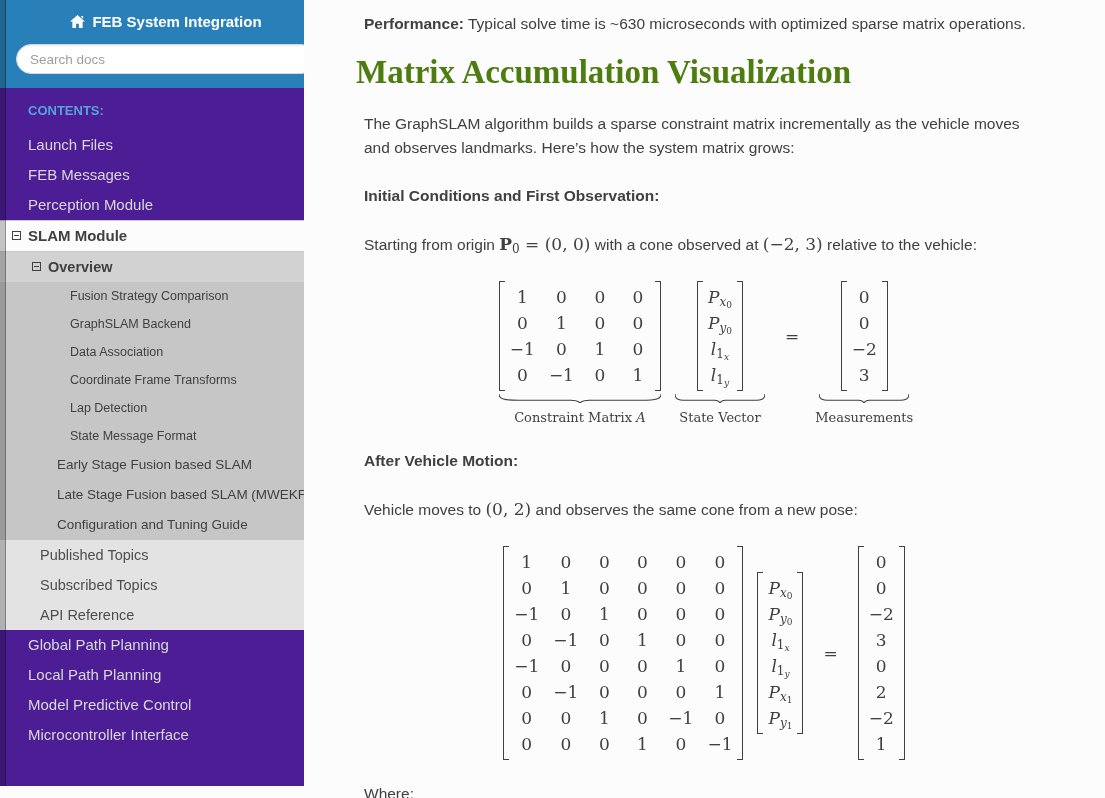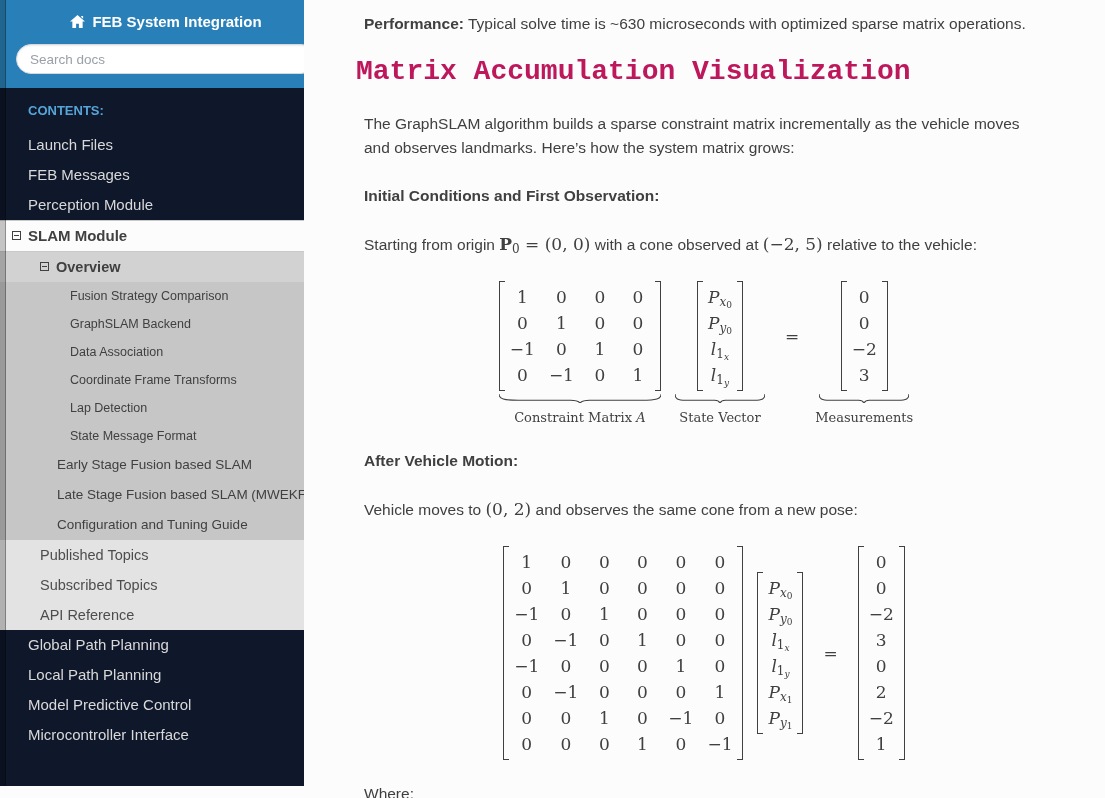--- a/index.html
+++ b/index.html
@@ -2,21 +2,21 @@
 <html><head>
 <meta charset="utf-8">
 <style>
   * { box-sizing: border-box; }
   html, body { margin: 0; padding: 0; width: 1105px; height: 798px; overflow: hidden;
                font-family: "Liberation Sans", sans-serif; background: #fcfcfc; }
   .app { position: relative; width: 1105px; height: 798px; }
 
   
   .sidebar { position: absolute; left: 0; top: 0; bottom: 12px; width: 332px;
-             background: #0f172a; overflow: hidden; }
+             background: #4c1d95; overflow: hidden; }
   .left-sb { position: absolute; left: 0; top: 0; bottom: 0; width: 6px;
              background: rgba(0,0,0,0.22); border-right: 1px solid rgba(0,0,0,0.28);
              z-index: 5; }
   .side-header { background: #2980b9; padding: 13px 16px 14px; }
   .side-title { display: flex; align-items: center; justify-content: center; gap: 7px;
                 color: #ffffff; font-weight: 700; font-size: 15px; line-height: 18px;
                 text-decoration: none; cursor: pointer; margin-bottom: 13px; }
   .home-ic svg { display: block; }
   .search { width: 100%; height: 30px; border-radius: 50px; border: 1px solid #d6dadd;
             padding: 0 13px; font-size: 13.5px; color: #404040; outline: none;
@@ -27,43 +27,43 @@
   .caption { color: #55a5d9; font-weight: 700; font-size: 13px; line-height: 18px;
              margin: 14px 0 10px; padding: 0 16px 0 28px; white-space: nowrap; }
 
   .nav-item { display: block; text-decoration: none; line-height: 18px; cursor: pointer; }
   .nav-item .lbl { pointer-events: none; }
   .l1 { font-size: 15px;   padding: 6px 16px 6px 28px; }
   .l2 { font-size: 14.5px; padding: 6px 16px 6px 40px; }
   .l3 { font-size: 13.5px; padding: 6px 16px 6px 57px; }
   .l4 { font-size: 12.5px; padding: 5px 16px 5px 70px; }
   .l1.has-exp { padding-left: 12px; }
-  .l2.has-exp { padding-left: 40px; }
+  .l2.has-exp { padding-left: 32px; }
   .l3.has-exp { padding-left: 42px; }
   .dark { color: #d9d9d9; }
   .current.l1 { background: #fcfcfc; color: #404040; font-weight: 700;
                 border-top: 1px solid #c9c9c9; border-bottom: 1px solid #c9c9c9; }
   .current.l2, .current.l3 { background: #d2d2d2; color: #404040; font-weight: 700; }
   .child.l4, .sibling.l3 { background: #c6c6c6; color: #404040; }
   .sibling.l2 { background: #e3e3e3; color: #4d4d4d; }
 
   .exp { display: inline-block; width: 9px; height: 9px; border: 1px solid currentColor;
          margin-right: 7px; position: relative; vertical-align: 1px; }
   .exp::after { content: ""; position: absolute; left: 1px; right: 1px; top: 3px;
                 height: 0; border-top: 1px solid currentColor; }
 
   
   .content { position: absolute; left: 304px; right: 0; top: 0; bottom: 0;
              background: #fcfcfc; overflow: hidden; }
   .doc { max-width: 800px; padding: 12px 52px 0; color: #404040;
          font-size: 15.5px; line-height: 24px; }
   .doc p { margin: 0 8px 24px; }
   .doc p.tight { margin-bottom: 22px; }
-  h2 { font-family: Liberation Mono, monospace; font-weight: 700; font-size: 28px;
-       line-height: 28px; margin: 0 0 26px; color: #be185d; }
+  h2 { font-family: Liberation Serif, serif; font-weight: 700; font-size: 33px;
+       line-height: 28px; margin: 0 0 26px; color: #4d7c0f; }
   .subhead { font-weight: 700; }
 
   
   .rt-math { font-family: "DejaVu Serif", serif; font-size: 17px; }
   .rt-it { font-style: italic; }
   .rt-bold { font-weight: 700; }
   .msub { font-family: "DejaVu Serif", serif; font-size: 12px; line-height: 0;
           vertical-align: -3px; }
   .msub .msubsub { font-size: 9px; line-height: 0; vertical-align: -2px; }
 
@@ -138,21 +138,21 @@
     <div class="doc">
 
       <p class="tight"><strong>Performance:</strong><span> Typical solve time is ~630 microseconds with optimized sparse matrix operations.</span></p>
 
       <h2>Matrix Accumulation Visualization</h2>
 
       <p>The GraphSLAM algorithm builds a sparse constraint matrix incrementally as the vehicle moves and observes landmarks. Here’s how the system matrix grows:</p>
 
       <p class="subhead">Initial Conditions and First Observation:</p>
 
-      <p class="pmath"><span class="rt-text">Starting from origin </span><span class="rt-math rt-bold">P</span><sub class="msub"><span>0</span></sub><span class="rt-math"> = (0, 0)</span><span class="rt-text"> with a cone observed at </span><span class="rt-math">(−2, 5)</span><span class="rt-text"> relative to the vehicle:</span></p>
+      <p class="pmath"><span class="rt-text">Starting from origin </span><span class="rt-math rt-bold">P</span><sub class="msub"><span>0</span></sub><span class="rt-math"> = (0, 0)</span><span class="rt-text"> with a cone observed at </span><span class="rt-math">(−2, 3)</span><span class="rt-text"> relative to the vehicle:</span></p>
 
       <div class="equation eq-initial">
         <div class="braced">
           <div class="slot">
               <div class="mat">
                 <span class="brk brk-l"></span>
                 <div class="grid" style="grid-template-columns: repeat(4, auto);">
                   <div class="cell">1</div>
                   <div class="cell">0</div>
                   <div class="cell">0</div>

